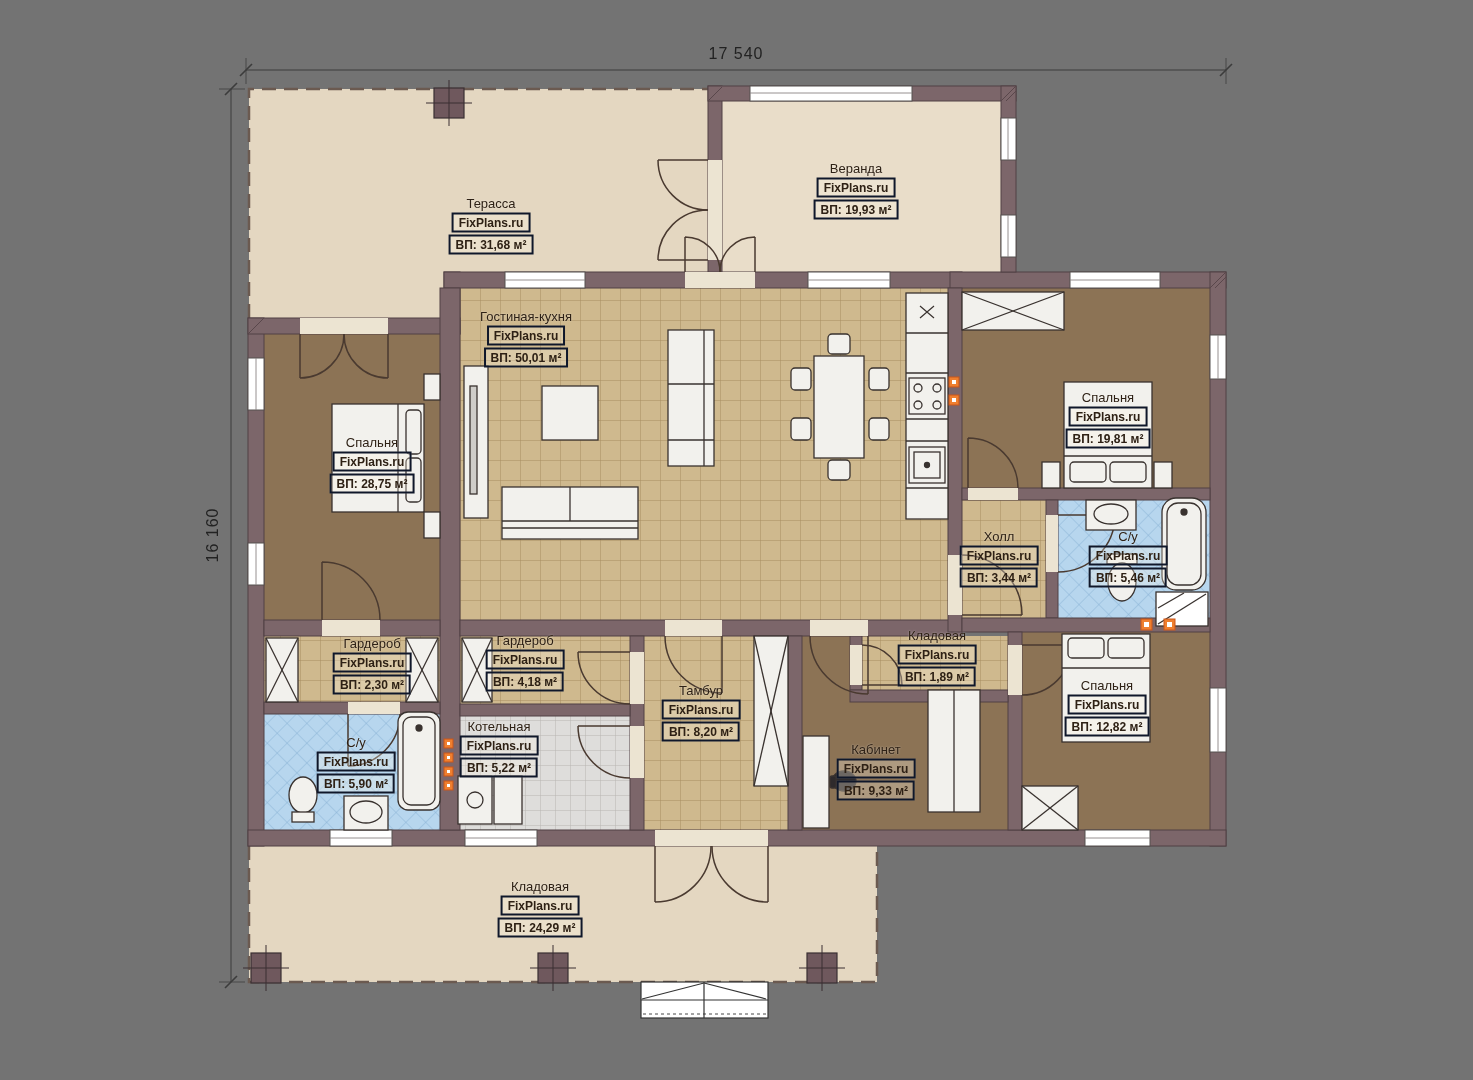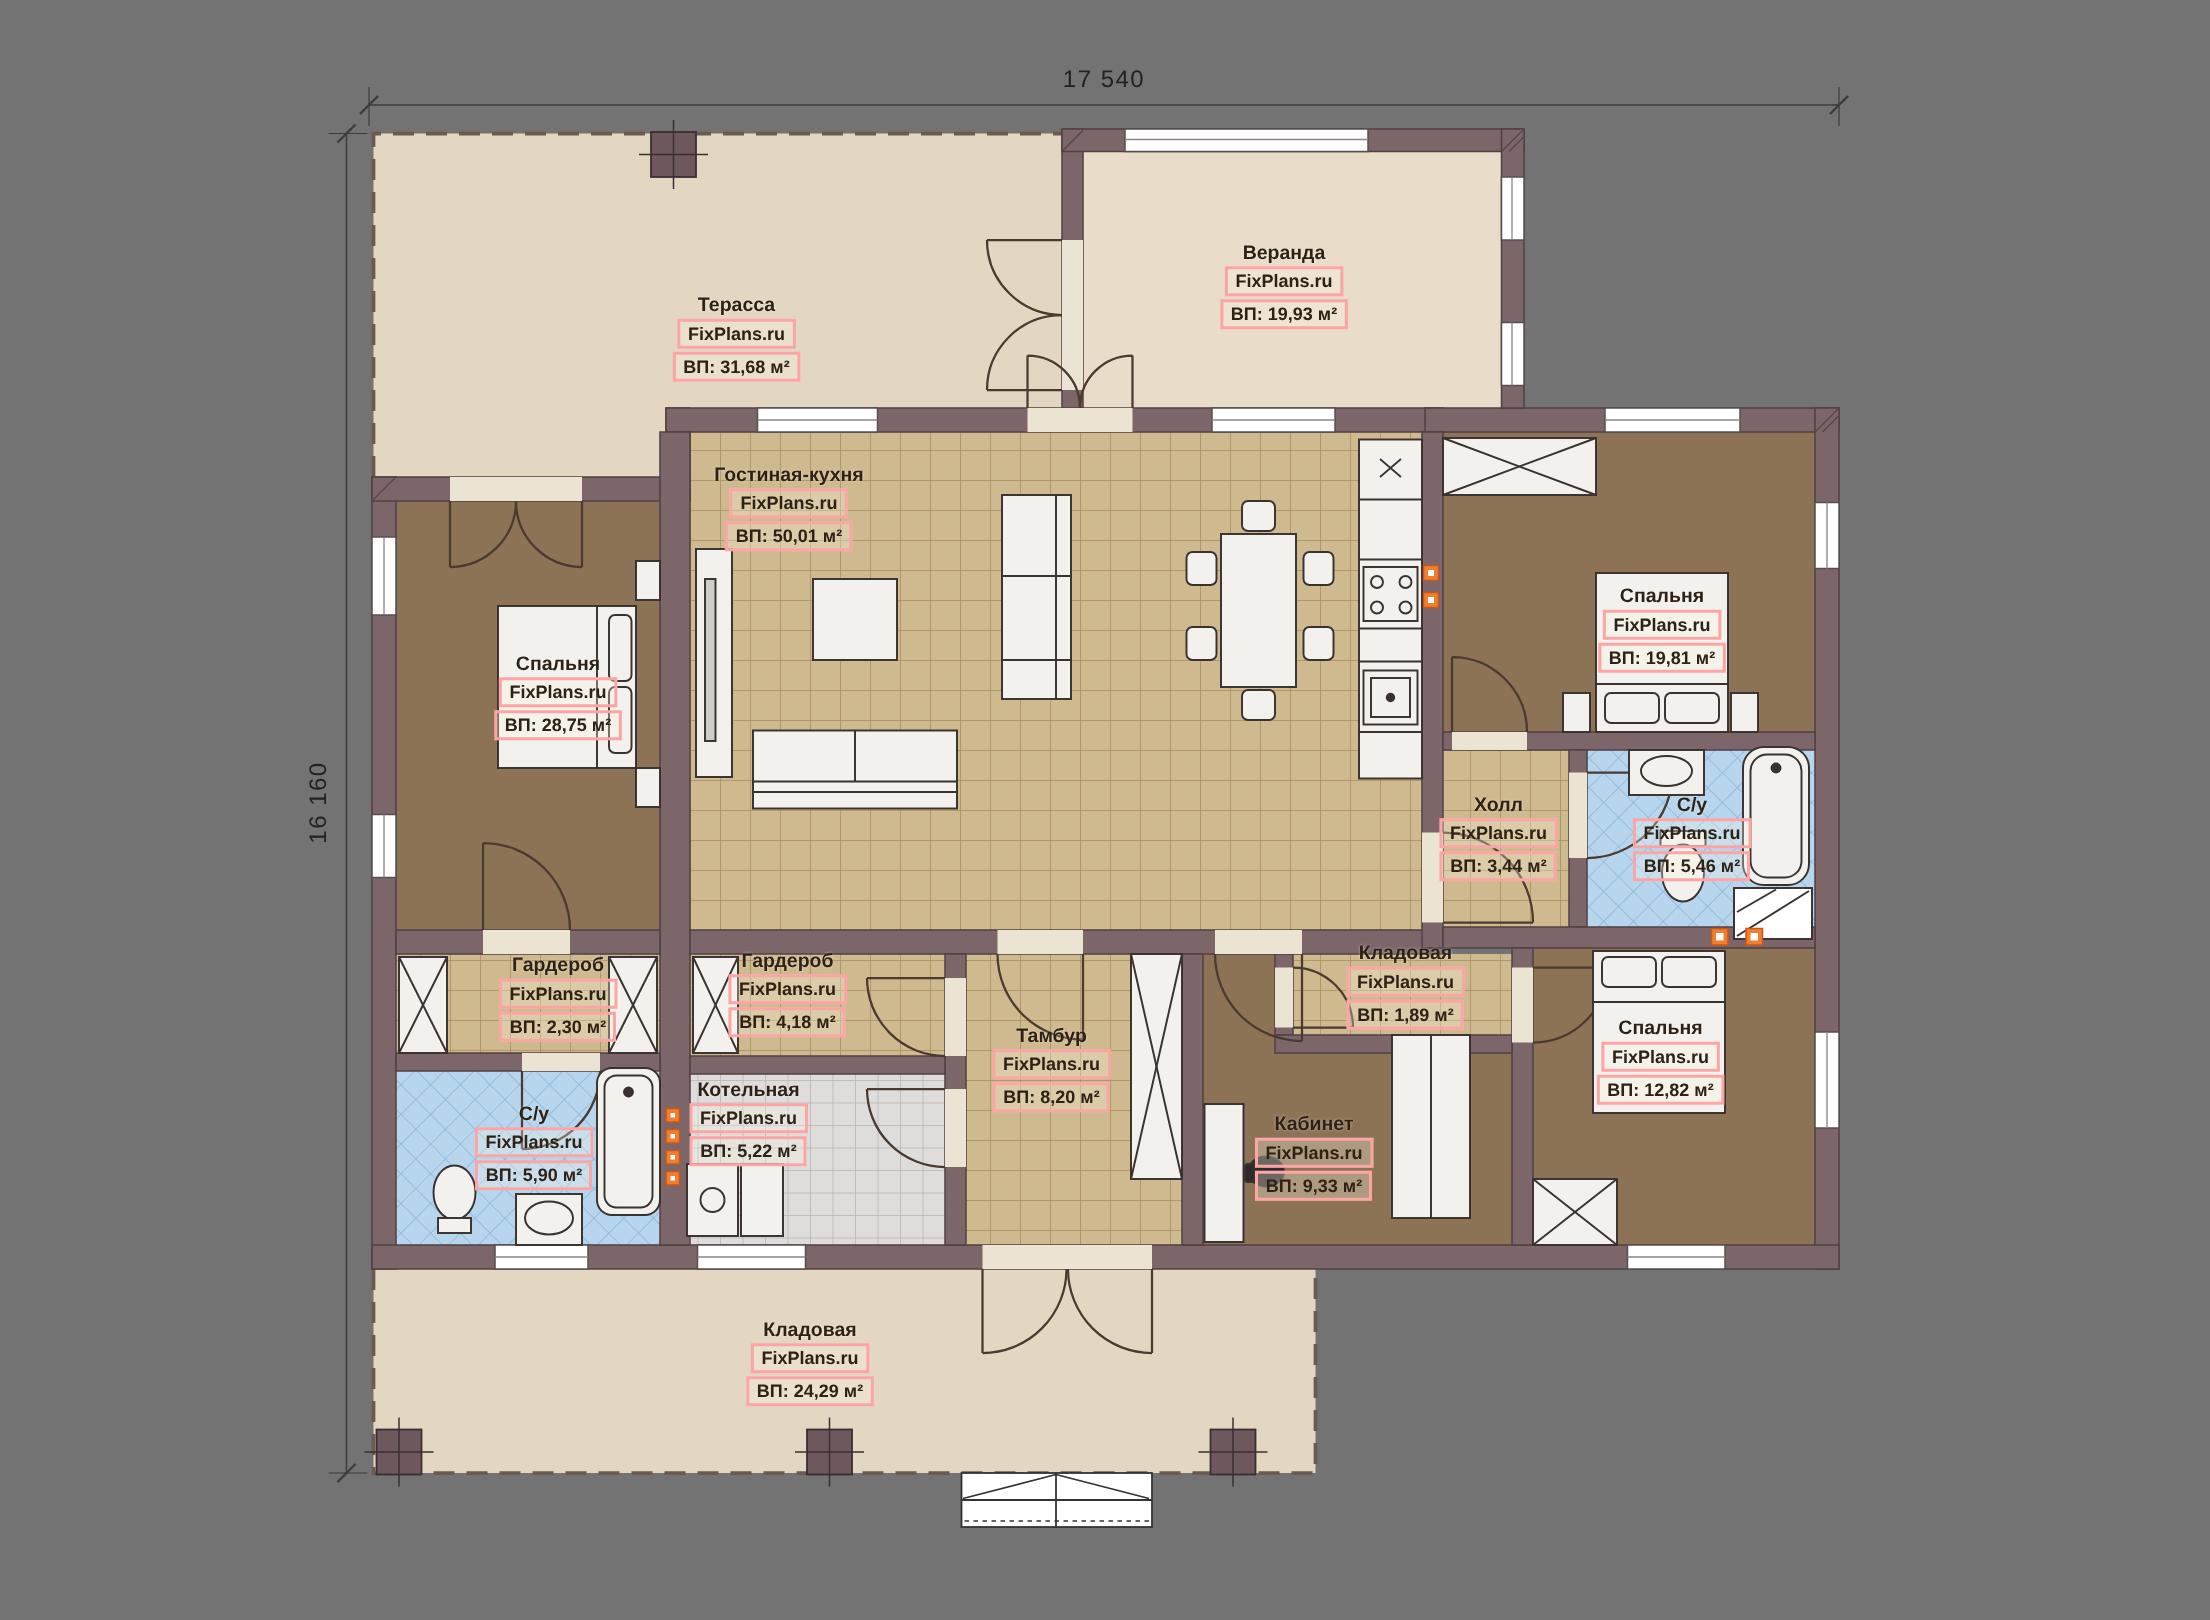--- a/index.html
+++ b/index.html
@@ -2,23 +2,23 @@
 <html><head>
 <meta charset="utf-8">
 <style>
   html,body{margin:0;padding:0;background:#ffffff;}
   .stage{position:relative;width:1473px;height:1080px;background:#737373;overflow:hidden;
          font-family:"Liberation Sans",sans-serif;}
   .plan-svg{position:absolute;left:0;top:0;}
   
   .rlabel{position:absolute;transform:translate(-50%,-50%);display:flex;flex-direction:column;
           align-items:center;color:#2e2115;z-index:5;}
-  .rname{font-weight:bold;font-size:13px;line-height:15px;white-space:nowrap;
+  .rname{font-weight:normal;font-size:13px;line-height:15px;white-space:nowrap;
          text-shadow:0 0 2px rgba(255,255,255,.5);}
-  .rbox{border:2px solid #fca5a5;background:rgba(252,246,230,0.30);padding:0 5px;
+  .rbox{border:2px solid #0f172a;background:rgba(252,246,230,0.30);padding:0 5px;
         font-size:12px;line-height:16px;font-weight:bold;white-space:nowrap;margin-top:2px;}
   
   .dim{position:absolute;font-size:16px;color:#222;transform:translate(-50%,-50%);
        letter-spacing:1px;z-index:4;}
   .dim-left{transform:translate(-50%,-50%) rotate(-90deg);}
 </style>
 </head>
 <body>
 
 <div class="stage">

